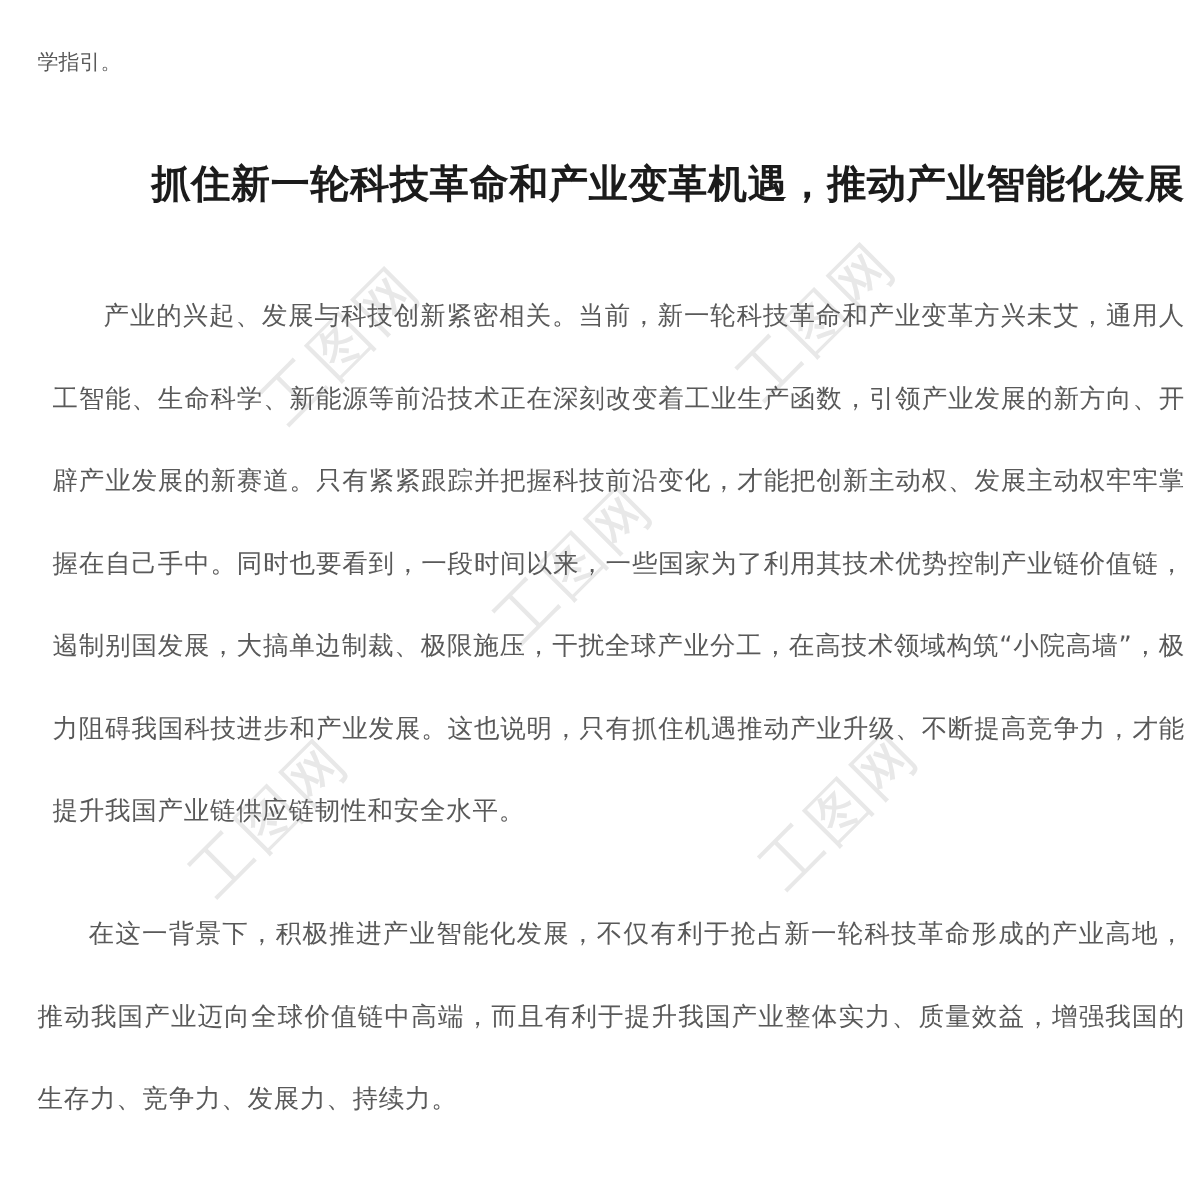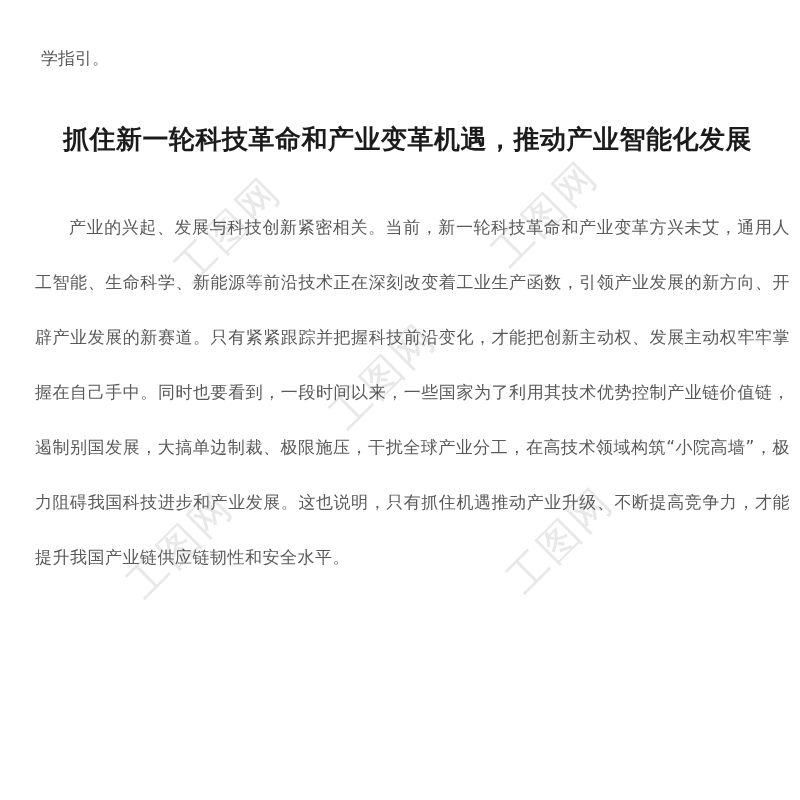--- a/index.html
+++ b/index.html
@@ -35,32 +35,32 @@
     color: var(--wm-color);
     font-weight: 400;
     user-select: none;
   }
   .content {
     position: relative;
     z-index: 1;
     padding: 15px 10px 0 25px;
   }
   .fragment {
-    font-size: 17px;
+    font-size: 14px;
     line-height: 55px;
     color: var(--body-color);
-    margin: 16px;
+    margin: 0;
   }
   .doc-title {
     margin: 35px 0 0 0;
     font-size: 26px;
     line-height: 36px;
     font-weight: 700;
     color: var(--title-color);
-    text-align: center;
+    text-align: right;
     letter-spacing: 0.5px;
   }
   .para {
     margin: 0;
     font-size: 17px;
     line-height: 55px;
     color: var(--body-color);
     text-align: justify;
     text-indent: 2em;
     letter-spacing: 0.5px;
@@ -81,15 +81,16 @@
       <span class="wm" style="left: 560px; top: 540px;">工图网</span>
     </div>
 
   <div class="content">
     <p class="fragment">学指引。</p>
 
     <h1 class="doc-title">抓住新一轮科技革命和产业变革机遇，推动产业智能化发展</h1>
 
     <p class="para para-1">产业的兴起、发展与科技创新紧密相关。当前，新一轮科技革命和产业变革方兴未艾，通用人工智能、生命科学、新能源等前沿技术正在深刻改变着工业生产函数，引领产业发展的新方向、开辟产业发展的新赛道。只有紧紧跟踪并把握科技前沿变化，才能把创新主动权、发展主动权牢牢掌握在自己手中。同时也要看到，一段时间以来，一些国家为了利用其技术优势控制产业链价值链，遏制别国发展，大搞单边制裁、极限施压，干扰全球产业分工，在高技术领域构筑“小院高墙”，极力阻碍我国科技进步和产业发展。这也说明，只有抓住机遇推动产业升级、不断提高竞争力，才能提升我国产业链供应链韧性和安全水平。</p>
 
+    <p class="para para-2">在这一背景下，积极推进产业智能化发展，不仅有利于抢占新一轮科技革命形成的产业高地，推动我国产业迈向全球价值链中高端，而且有利于提升我国产业整体实力、质量效益，增强我国的生存力、竞争力、发展力、持续力。</p>
   </div>
 
 </div>
 
 </body></html>

